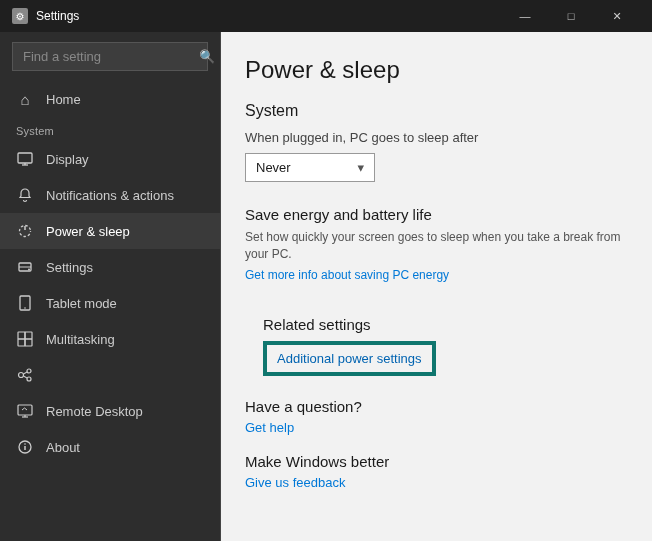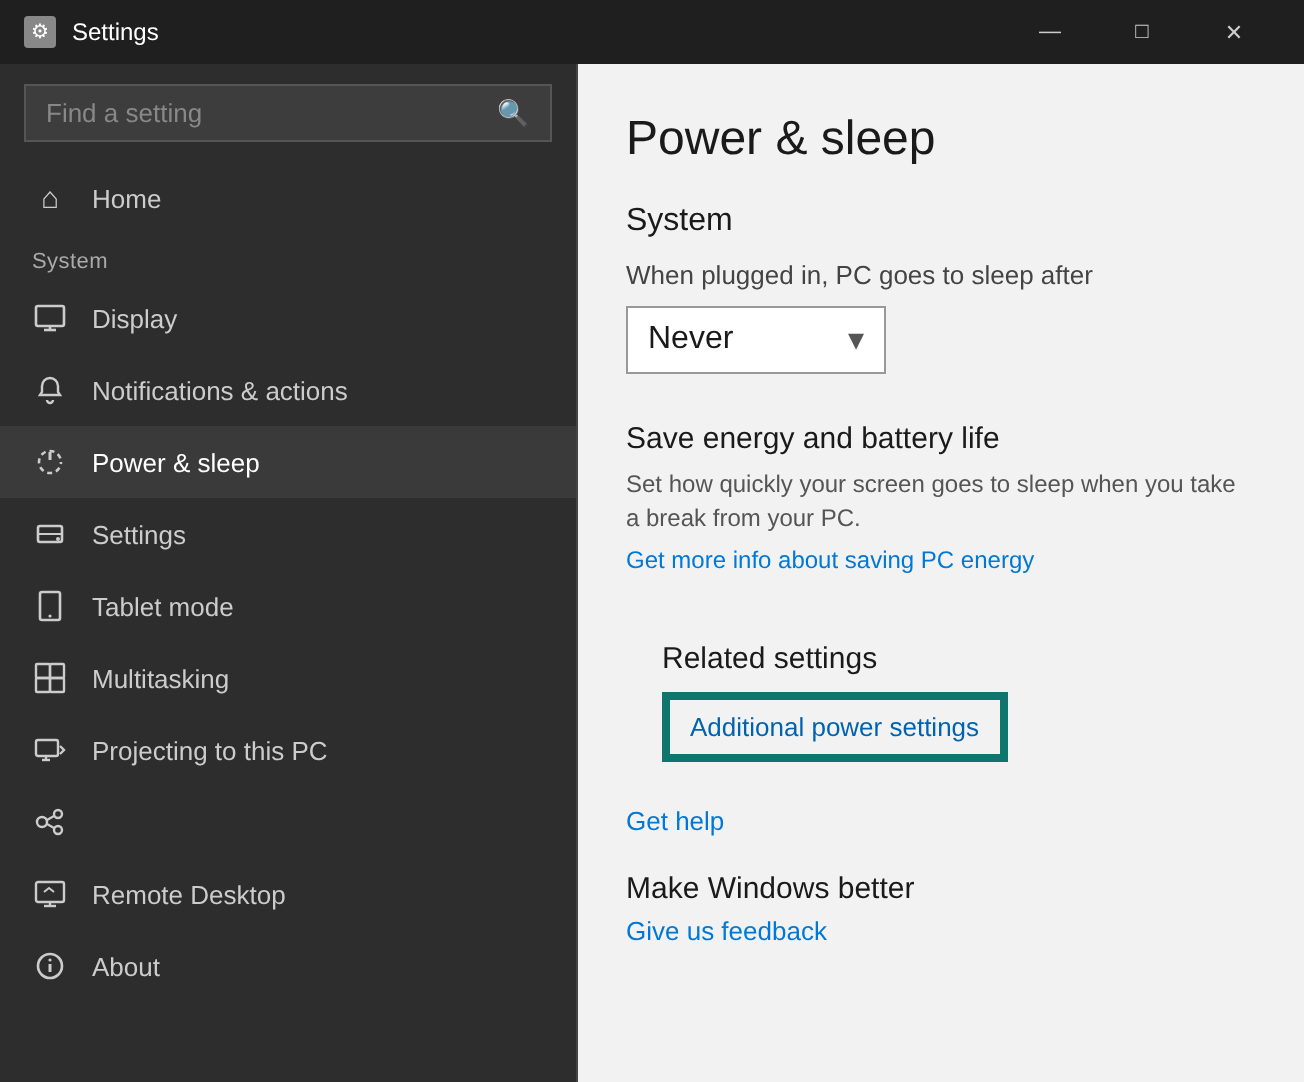--- a/index.html
+++ b/index.html
@@ -57,21 +57,21 @@
 
     
     .main {
       display: flex;
       height: 509px;
       background: #2d2d2d;
     }
 
     
     .sidebar {
-      width: 288px;
+      width: 220px;
       background: #2d2d2d;
       overflow-y: auto;
       padding-bottom: 10px;
       border-right: none;
     }
 
     .search-box {
       margin: 10px 12px;
       background: #3d3d3d;
       display: flex;
@@ -159,21 +159,21 @@
     .select-box {
       display: flex;
       align-items: center;
       background: #fff;
       border: 1px solid #999;
       padding: 6px 10px;
       width: 130px;
       cursor: pointer;
       margin-bottom: 24px;
       justify-content: space-between;
-      font-size: 16px;
+      font-size: 13px;
       color: #1a1a1a;
     }
     .select-arrow { color: #555; }
 
     .save-energy-section {
       margin-bottom: 34px;
     }
     .save-energy-title {
       font-size: 15px;
       font-weight: 400;
@@ -333,31 +333,20 @@
         <svg width="16" height="16" viewBox="0 0 16 16" fill="none">
           <rect x="1" y="1" width="7" height="7" rx="0.5" stroke="#ccc" stroke-width="1.2" fill="none"></rect>
           <rect x="8" y="1" width="7" height="7" rx="0.5" stroke="#ccc" stroke-width="1.2" fill="none"></rect>
           <rect x="1" y="8" width="7" height="7" rx="0.5" stroke="#ccc" stroke-width="1.2" fill="none"></rect>
           <rect x="8" y="8" width="7" height="7" rx="0.5" stroke="#ccc" stroke-width="1.2" fill="none"></rect>
         </svg>
       </span>
       <span>Multitasking</span>
     </div>
 
-    <div class="nav-item">
-      <span class="nav-icon">
-        <svg width="16" height="16" viewBox="0 0 16 16" fill="none">
-          <rect x="1" y="3" width="11" height="8" rx="1" stroke="#ccc" stroke-width="1.2" fill="none"></rect>
-          <path d="M13 6l2 2-2 2" stroke="#ccc" stroke-width="1.2" fill="none"></path>
-          <line x1="4" y1="13" x2="8" y2="13" stroke="#ccc" stroke-width="1.2"></line>
-          <line x1="6" y1="11" x2="6" y2="13" stroke="#ccc" stroke-width="1.2"></line>
-        </svg>
-      </span>
-      <span>Projecting to this PC</span>
-    </div>
 
     <div class="nav-item">
       <span class="nav-icon">
         <svg width="16" height="16" viewBox="0 0 16 16" fill="none">
           <circle cx="4" cy="8" r="2.5" stroke="#ccc" stroke-width="1.2" fill="none"></circle>
           <circle cx="12" cy="4" r="2" stroke="#ccc" stroke-width="1.2" fill="none"></circle>
           <circle cx="12" cy="12" r="2" stroke="#ccc" stroke-width="1.2" fill="none"></circle>
           <line x1="6.5" y1="7" x2="10" y2="5" stroke="#ccc" stroke-width="1.1"></line>
           <line x1="6.5" y1="9" x2="10" y2="11" stroke="#ccc" stroke-width="1.1"></line>
         </svg>
@@ -407,20 +396,21 @@
       <div class="save-energy-desc">Set how quickly your screen goes to sleep when you take a break from your PC.</div>
       <div class="save-energy-link">Get more info about saving PC energy</div>
     </div>
 
     <div class="related-settings-section">
       <div class="related-settings-title">Related settings</div>
       <div class="power-settings-link">Additional power settings</div>
     </div>
 
     <div class="have-question-section">
+      <div class="have-question-title">Have a question?</div>
       <div class="get-help-link">Get help</div>
     </div>
 
     <div class="make-windows-section">
       <div class="make-windows-title">Make Windows better</div>
       <div class="feedback-link">Give us feedback</div>
     </div>
   </div>
 </div>
 

